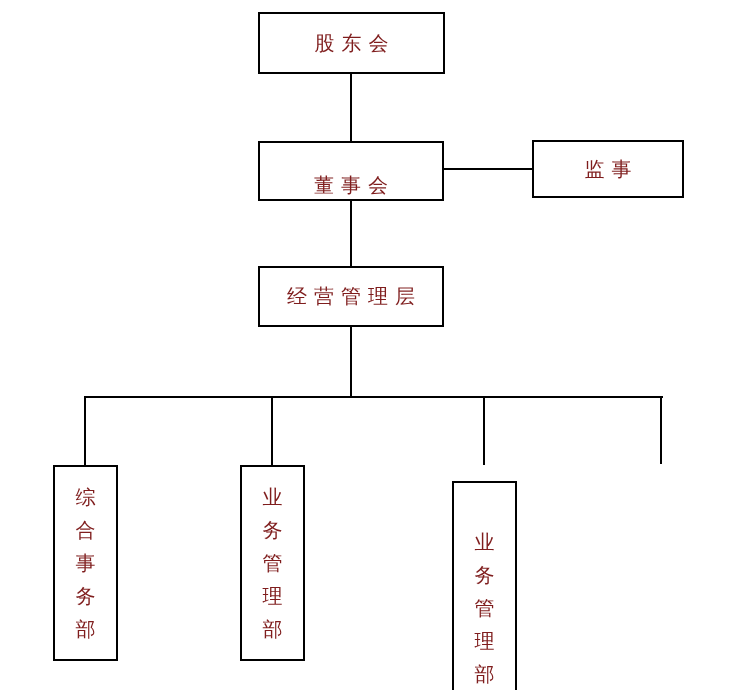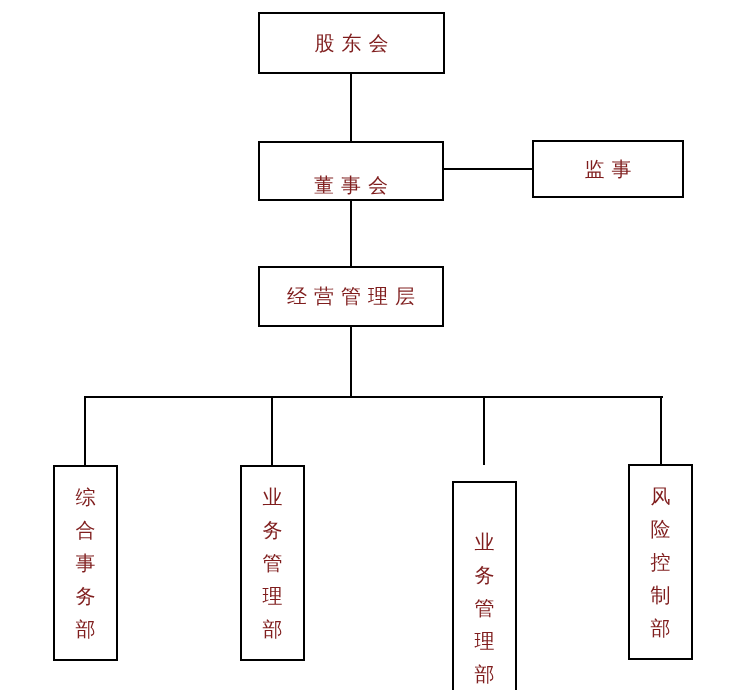--- a/index.html
+++ b/index.html
@@ -97,17 +97,14 @@
 
   <div class="node v-label" id="node-dept-general">
     <span class="label">综合事务部</span>
   </div>
   <div class="node v-label" id="node-dept-finance">
     <span class="label">业务管理部</span>
   </div>
   <div class="node v-label" id="node-dept-business">
     <span class="label">业务管理部</span>
   </div>
-  <div class="node v-label" id="node-dept-risk">
-    <span class="label">风险控制部</span>
-  </div>
 
 </div>
 
 </body></html>

